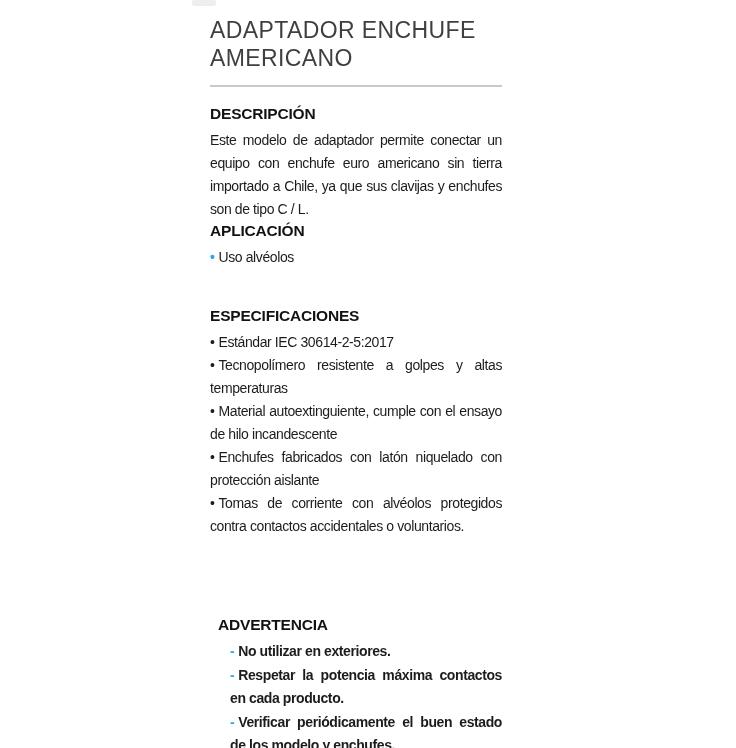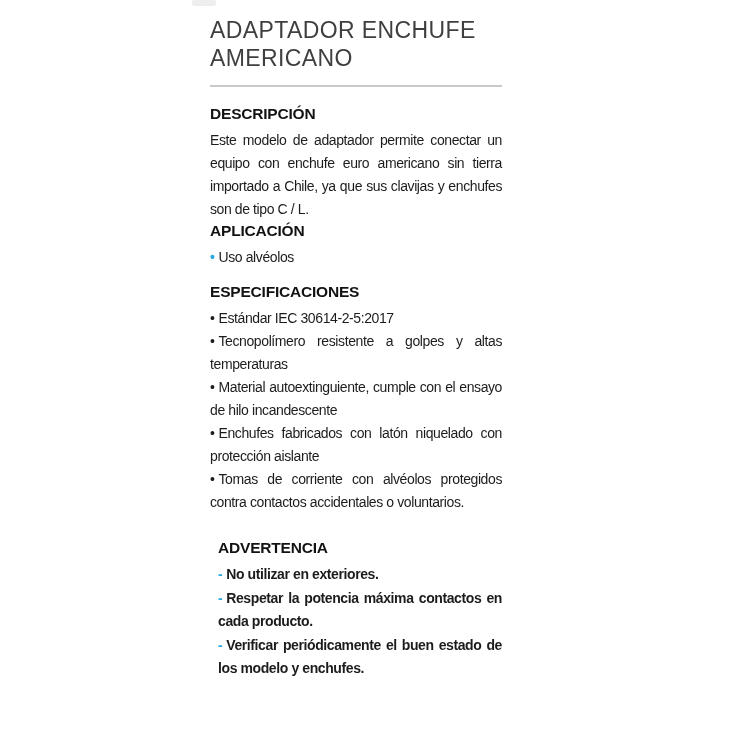--- a/index.html
+++ b/index.html
@@ -56,28 +56,28 @@
   }
   .body-text, .list-item {
     font-size: 14px;
     line-height: 23px;
     letter-spacing: -0.4px;
     color: var(--body-text, #1c1c1c);
     text-align: justify;
     margin: 0;
   }
   .sec-descripcion { }
-  .sec-aplicacion  { margin-bottom: 13px; }
-  .sec-especificaciones { margin-bottom: 24px; }
+  .sec-aplicacion  { margin-bottom: 37px; }
+  .sec-especificaciones { margin-bottom: 77px; }
   .sec-advertencia { margin-left: 8px; }
   .bullet { margin-right: 4px; }
   .sec-aplicacion .bullet { color: var(--accent, #29abe2); font-weight: 700; }
   .sec-especificaciones .bullet { color: var(--body-text, #1c1c1c); }
   .sec-advertencia .bullet { color: var(--accent, #29abe2); font-weight: 700; }
-  .sec-advertencia .list-item { font-weight: 700; margin-bottom: 1px; }
+  .sec-advertencia .list-item { font-weight: 700; margin-bottom: 1px; margin-left: 12px; }
 </style>
 </head>
 <body>
 
 <div class="page">
   <div class="edge-artifact"></div>
 
   <div class="content">
 
     <h1 class="page-title">ADAPTADOR ENCHUFE AMERICANO</h1>

